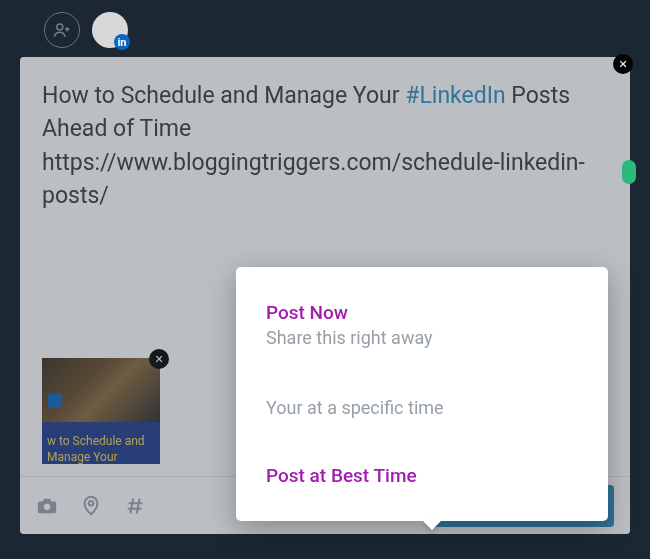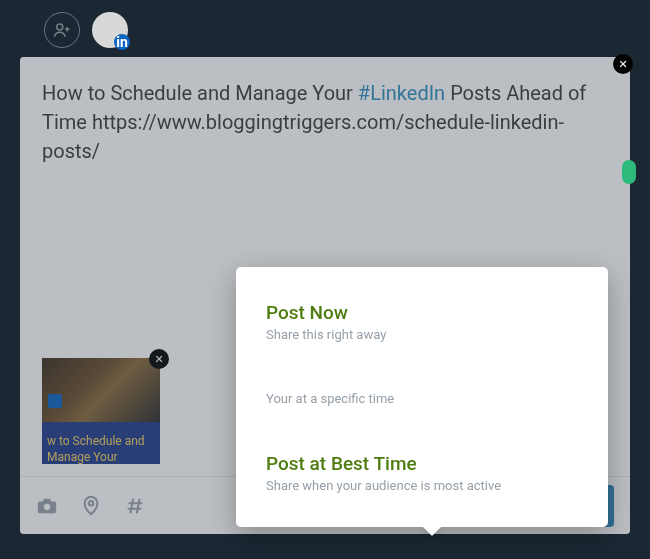--- a/index.html
+++ b/index.html
@@ -45,21 +45,21 @@
   right: -2px;
   bottom: -2px;
   width: 16px;
   height: 16px;
   border-radius: 50%;
   background: #0a66c2;
   display: flex;
   align-items: center;
   justify-content: center;
   color: #fff;
-  font-size: 14px;
+  font-size: 11px;
   font-weight: 700;
 }
 
 .composer {
   position: absolute;
   top: 57px;
   left: 20px;
   right: 20px;
   bottom: 25px;
   background: #fff;
@@ -85,21 +85,21 @@
   color: #fff;
   display: flex;
   align-items: center;
   justify-content: center;
   font-size: 11px;
   z-index: 50;
 }
 
 .compose-text {
   padding: 22px 22px 0 22px;
-  font-size: 20px;
+  font-size: 23px;
   line-height: 1.45;
   color: #3a3a3a;
   word-break: break-word;
 }
 .compose-text .hashtag { color: #2e8fbf; }
 
 .preview-area {
   flex: 1;
   position: relative;
 }
@@ -202,25 +202,25 @@
   border-radius: 5px;
   box-shadow: 0 8px 28px rgba(0,0,0,0.28);
   z-index: 40;
   padding: 22px 0;
 }
 .dropdown-item {
   padding: 12px 30px 12px 30px;
 }
 .dropdown-item .title {
   font-size: 19px;
-  color: #4d7c0f;
+  color: #a21caf;
   font-weight: 500;
 }
 .dropdown-item .sub {
-  font-size: 13px;
+  font-size: 18px;
   color: #97a0a9;
   margin-top: 3px;
 }
 .dropdown-gap { height: 22px; }
 .dropdown-tail {
   position: absolute;
   bottom: -9px;
   left: 186px;
   width: 0;
   height: 0;
@@ -325,18 +325,17 @@
       <div class="title">Post Now</div>
       <div class="sub">Share this right away</div>
     </div>
     <div class="dropdown-gap"></div>
     <div class="dropdown-item">
       <div class="sub">Your at a specific time</div>
     </div>
     <div class="dropdown-gap"></div>
     <div class="dropdown-item">
       <div class="title">Post at Best Time</div>
-      <div class="sub">Share when your audience is most active</div>
     </div>
     <div class="dropdown-tail"></div>
   </div>
 
 </div>
 
 </body></html>

